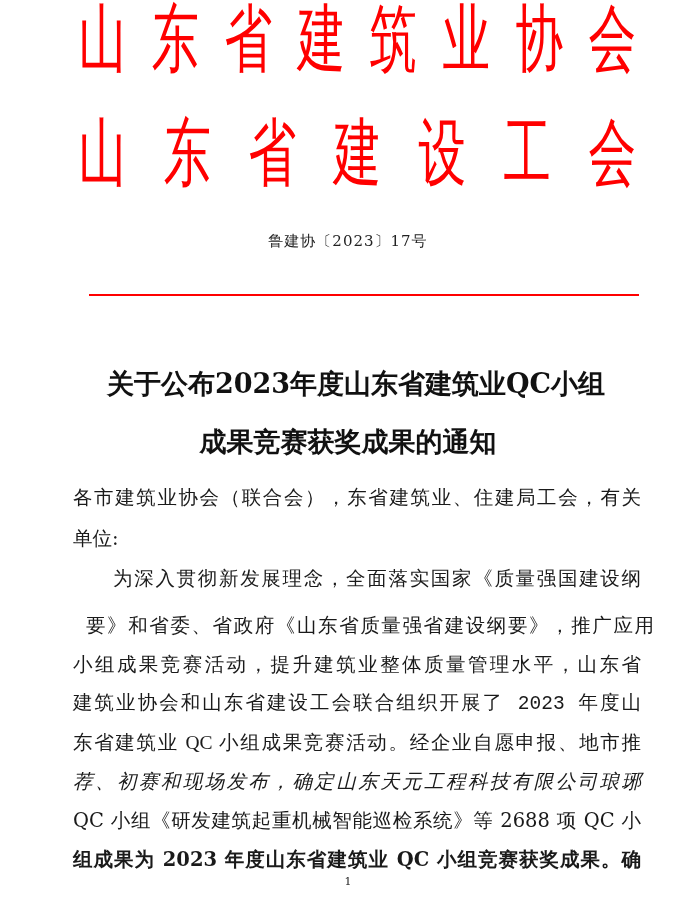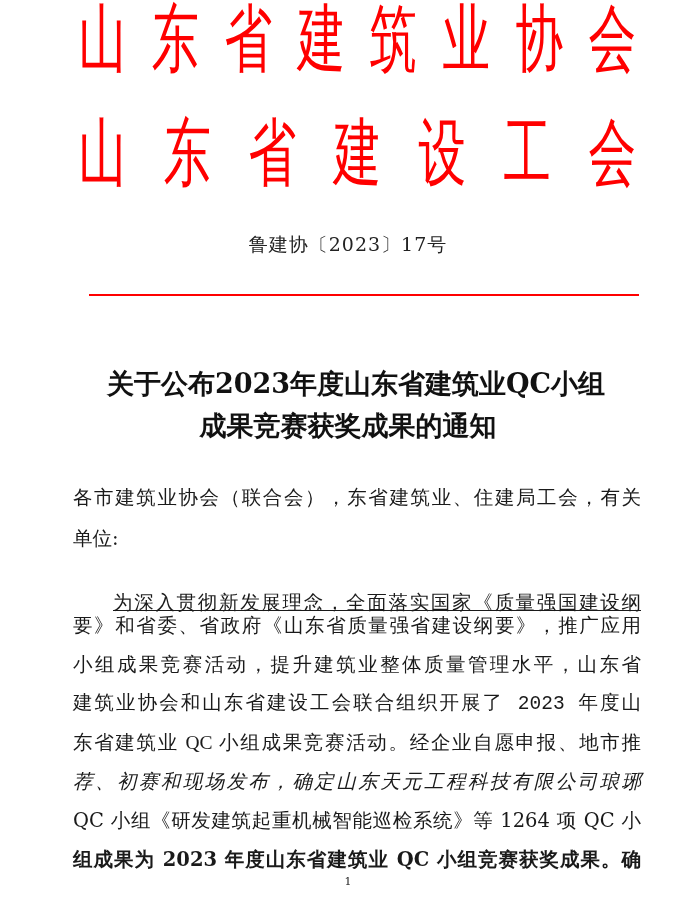--- a/index.html
+++ b/index.html
@@ -37,21 +37,21 @@
   #lh1 { top: 2px; }
   #lh2 { top: 116px; }
 
   .doc-number {
     position: absolute;
     top: 232px;
     left: 0;
     width: 696px;
     text-align: center;
     font-family: "DejaVu Serif", "Liberation Serif", serif;
-    font-size: 19px;
+    font-size: 15px;
     letter-spacing: 1px;
     color: #222;
   }
   .red-rule {
     position: absolute;
     top: 294px;
     left: 89px;
     width: 550px;
     height: 2px;
     background: #ff0000;
@@ -61,21 +61,21 @@
     left: 0;
     width: 696px;
     text-align: center;
     font-family: "DejaVu Serif", "Liberation Serif", serif;
     font-weight: bold;
     font-size: 27px;
     line-height: 40px;
     color: #111;
   }
   #title1 { top: 364px; left: 8px; }
-  #title2 { top: 406px; }
+  #title2 { top: 422px; }
 
   .body-text {
     position: absolute;
     left: 73px;
     width: 568px;
     font-family: "DejaVu Serif", "Liberation Serif", serif;
     font-size: 19.5px;
     color: #1a1a1a;
   }
   .line {
@@ -133,23 +133,23 @@
 <div class="doc-number">鲁建协〔2023〕17号</div>
 
 <div class="red-rule"></div>
 
 <div id="title1" class="doc-title">关于公布2023年度山东省建筑业QC小组</div>
 <div id="title2" class="doc-title">成果竞赛获奖成果的通知</div>
 
 <div class="body-text">
   <div class="line" style="top:483px;">各市建筑业协会（联合会），东省建筑业、住建局工会，有关</div>
   <div class="line short" style="top:524px;">单位:</div>
-  <div class="line indent" style="top:588px;text-decoration:underline;">为深入贯彻新发展理念，全面落实国家《质量强国建设纲</div>
-  <div class="line" style="top:611px;">要》和省委、省政府《山东省质量强省建设纲要》，推广应用</div>
+  <div class="line indent" style="top:564px;">为深入贯彻新发展理念，全面落实国家《质量强国建设纲</div>
+  <div class="line" style="top:611px;margin-left:13px;">要》和省委、省政府《山东省质量强省建设纲要》，推广应用</div>
   <div class="line" style="top:650px;">小组成果竞赛活动，提升建筑业整体质量管理水平，山东省</div>
   <div class="line" style="top:689px;font-family:Liberation Mono, monospace;">建筑业协会和山东省建设工会联合组织开展了 2023 年度山</div>
   <div class="line" style="top:728px;font-family:Liberation Serif, serif;">东省建筑业 QC 小组成果竞赛活动。经企业自愿申报、地市推</div>
   <div class="line" style="top:767px;font-style:italic;">荐、初赛和现场发布，确定山东天元工程科技有限公司琅琊</div>
-  <div class="line" style="top:806px;">QC 小组《研发建筑起重机械智能巡检系统》等 1264 项 QC 小</div>
+  <div class="line" style="top:806px;">QC 小组《研发建筑起重机械智能巡检系统》等 2688 项 QC 小</div>
   <div class="line" style="top:845px;font-weight:bold;">组成果为 2023 年度山东省建筑业 QC 小组竞赛获奖成果。确</div>
 </div>
 
 <div class="page-number">1</div>
 
 </body></html>

